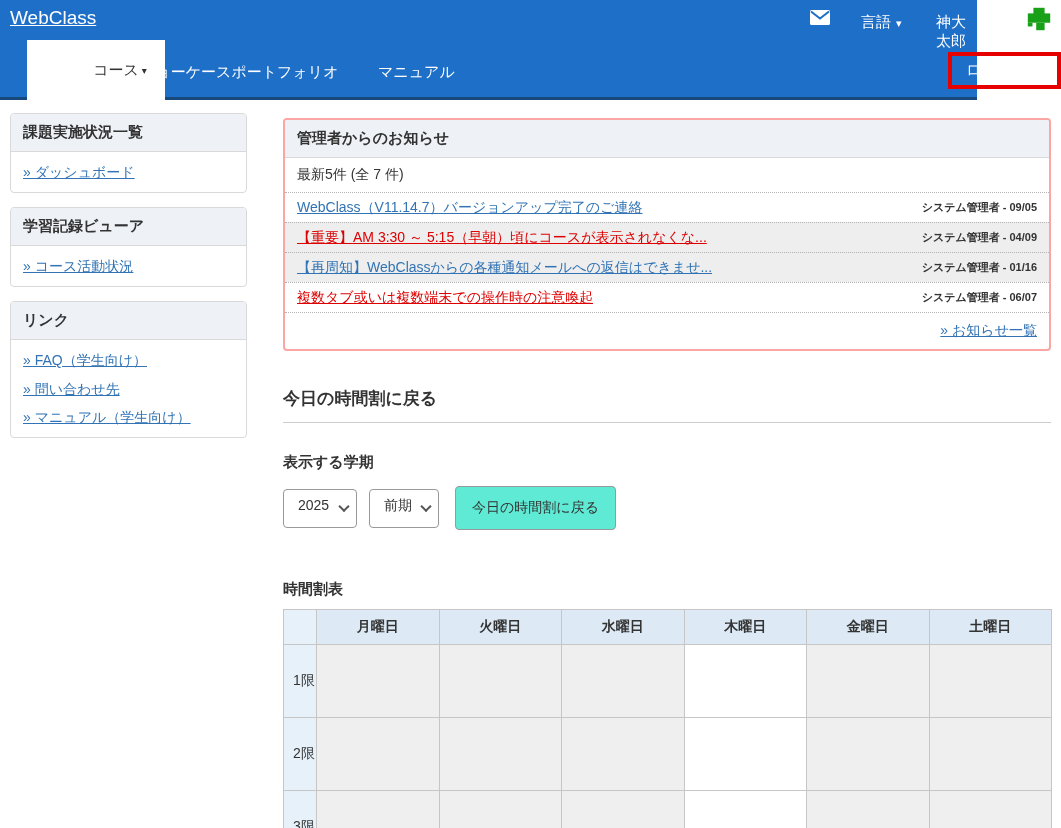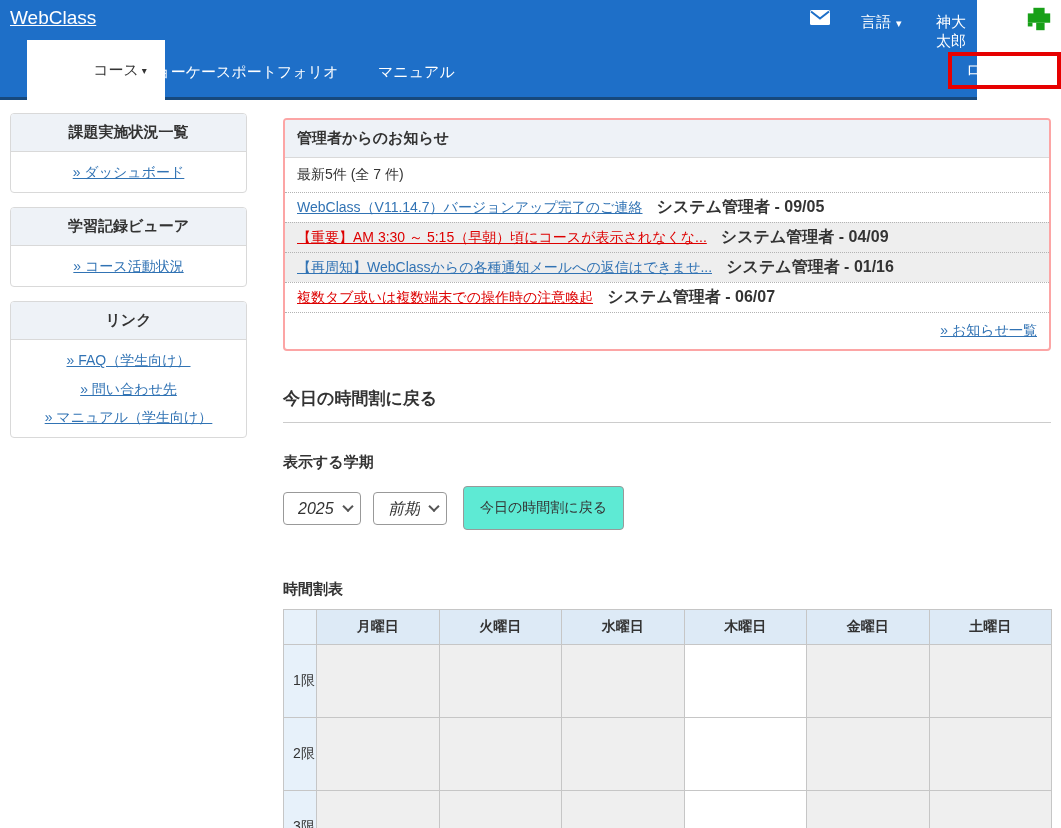--- a/index.html
+++ b/index.html
@@ -27,48 +27,48 @@
     border-radius:3px;display:flex;align-items:center;justify-content:center;color:var(--avatar-green);}
   .tab-course{position:absolute;top:40px;left:27px;width:90px;height:60px;background:#fff;
     color:#333;font-size:15px;display:flex;align-items:center;justify-content:center;z-index:2;padding-left:48px;}
   .tab-course .caret2{font-size:10px;margin-left:3px;color:#333;}
   .nav-link{position:absolute;top:63px;font-size:15px;color:#fff;text-decoration:none;}
   .nav-showcase{left:140px;}
   .nav-manual{left:378px;}
   .logout-box{position:absolute;top:52px;left:948px;border:4px solid var(--annotation-red);}
   .logout{display:block;padding:5px 14px;font-size:15px;color:#fff;text-decoration:none;white-space:nowrap;}
   
-  .sidebar{position:absolute;left:10px;top:113px;width:237px;text-align:center;}
+  .sidebar{position:absolute;left:10px;top:113px;width:237px;}
   .panel{border:1px solid #d9d9d9;border-radius:4px;background:#fff;margin-bottom:14px;overflow:hidden;}
   .panel-header{background:var(--panel-header-bg);padding:9px 12px;font-weight:bold;font-size:15px;
     border-bottom:1px solid #d9d9d9;color:#333;}
   .panel-links{list-style:none;margin:0;padding:6px 0;}
   .panel-links li{padding:5px 12px;font-size:14px;line-height:1.3;}
   .link{color:var(--link-blue);text-decoration:underline;}
   
   .main{position:absolute;left:283px;top:118px;width:768px;}
   .ann-panel{border:2px solid #fca5a5;border-radius:4px;overflow:hidden;background:#fff;}
   .ann-header{background:var(--panel-header-bg);padding:9px 12px;font-weight:bold;font-size:15px;
     border-bottom:1px solid #d9d9d9;}
   .ann-summary{padding:8px 12px;font-size:14px;}
-  .ann-row{display:flex;align-items:center;justify-content:flex-start;
+  .ann-row{display:flex;align-items:center;justify-content:space-between;
     padding:4px 12px;border-top:1px dotted #b3b3b3;min-height:21px;}
   .ann-row.alt{background:var(--row-alt);}
   .ann-title{font-size:14px;color:var(--link-blue);text-decoration:underline;white-space:nowrap;
     overflow:hidden;text-overflow:clip;}
   .ann-title.red{color:var(--alert-red);}
-  .ann-meta{font-size:16px;font-weight:bold;color:#333;white-space:nowrap;margin-left:14px;}
+  .ann-meta{font-size:11px;font-weight:bold;color:#333;white-space:nowrap;margin-left:14px;}
   .ann-footer{border-top:1px dotted #b3b3b3;padding:9px 12px;text-align:right;font-size:14px;}
   .section-title{margin-top:36px;font-size:17px;font-weight:bold;padding-bottom:12px;
     border-bottom:1px solid #ccc;color:#333;}
   .sub-title{margin-top:30px;font-size:15px;font-weight:bold;color:#333;}
   .controls{margin-top:14px;display:flex;gap:12px;align-items:center;}
   .select-wrap{position:relative;display:inline-block;}
   select{appearance:none;-webkit-appearance:none;border:1px solid #999;border-radius:4px;background:#fff;
-    font-family:inherit;font-size:16px;color:#333;padding:7px 26px 7px 14px;font-style:italic;}
+    font-family:inherit;font-size:14px;color:#333;padding:7px 26px 14px 14px;}
   .chev{position:absolute;right:9px;top:50%;width:6px;height:6px;border-right:2px solid #555;
     border-bottom:2px solid #555;transform:translateY(-70%) rotate(45deg);pointer-events:none;}
   .btn{border:1px solid #999;border-radius:4px;background:#5eead4;font-family:inherit;font-size:14px;
     color:#333;padding:12px 16px;margin-left:4px;cursor:pointer;}
   .tt-title{margin-top:50px;font-size:15px;font-weight:bold;color:#333;}
   table.tt{margin-top:10px;border-collapse:collapse;width:768px;table-layout:fixed;}
   .tt th,.tt td{border:1px solid #c6c6c6;}
   .tt col.period-col{width:33px;}
   .tt thead th{background:var(--table-header-bg);height:32px;font-size:14px;font-weight:bold;
     text-align:center;color:#333;}

